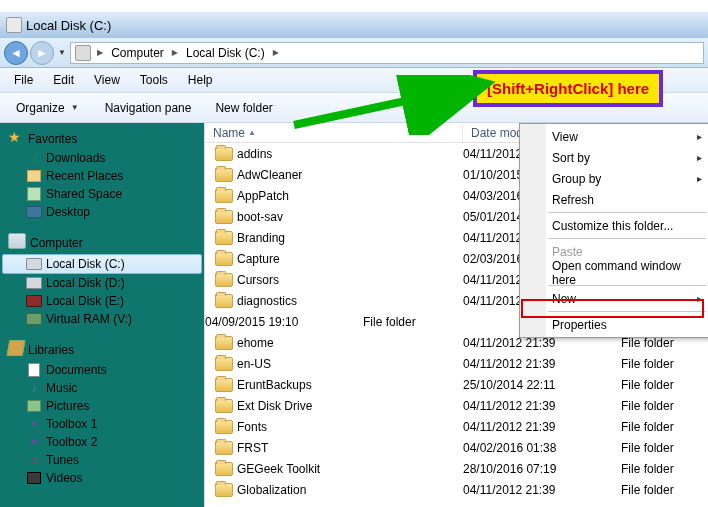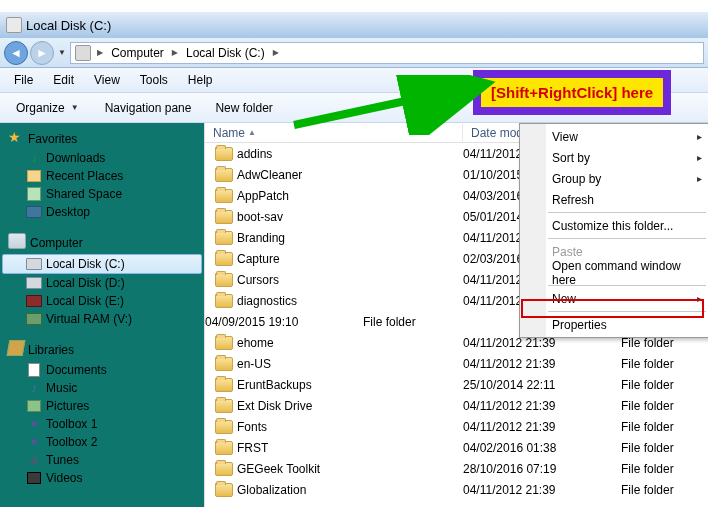--- a/index.html
+++ b/index.html
@@ -58,21 +58,21 @@
   .row .c-type { flex: 1; }
   .folder-icon { width: 18px; height: 14px; background: linear-gradient(#fbe39b,#e8bc4f); border: 1px solid #c9a24a; border-radius: 0 2px 2px 2px; position: relative; }
   .folder-icon::before { content:''; position:absolute; top:-3px; left:0; width:8px; height:3px; background:#f4d58d; border:1px solid #c9a24a; border-bottom:none; border-radius: 2px 2px 0 0; }
   .ctxmenu { position:absolute; left:314px; top:0px; width:190px; background: linear-gradient(to right,#f0f0f0 0,#f0f0f0 26px,#fff 26px,#fff 100%); border:1px solid #9a9a9a; box-shadow: 2px 2px 4px rgba(0,0,0,.25); font-size:12px; padding: 2px 0;}
   .ctxmenu .mrow { height: 21px; display:flex; align-items:center; padding: 0 18px 0 32px; position:relative; cursor:default; }
   .ctxmenu .mrow.dis { color:#9a9a9a; }
   .ctxmenu .sep { height:1px; background:#c8c8c8; margin: 2px 2px 2px 28px; }
   .ctxmenu .sub::after { content:"▸"; position:absolute; right:6px; font-size:10px; color:#333; }
   .ctxmenu .mrow.highlight { }
   .red-box { position:absolute; border: 2px solid #d60000; pointer-events:none; }
-  .banner { position:absolute; background:#ffe600; border:8px solid #6d28d9; color:#d60000; font-weight:bold; padding:6px 10px; font-size:15px; }
+  .banner { position:absolute; background:#ffe600; border:4px solid #6d28d9; color:#d60000; font-weight:bold; padding:6px 10px; font-size:15px; }
   .arrow-svg { position:absolute; pointer-events:none; }
 </style>
 </head>
 <body>
 
 <div class="window">
 
   <div class="titlebar">
     <span class="icon"></span>
     <span>Local Disk (C:)</span>

